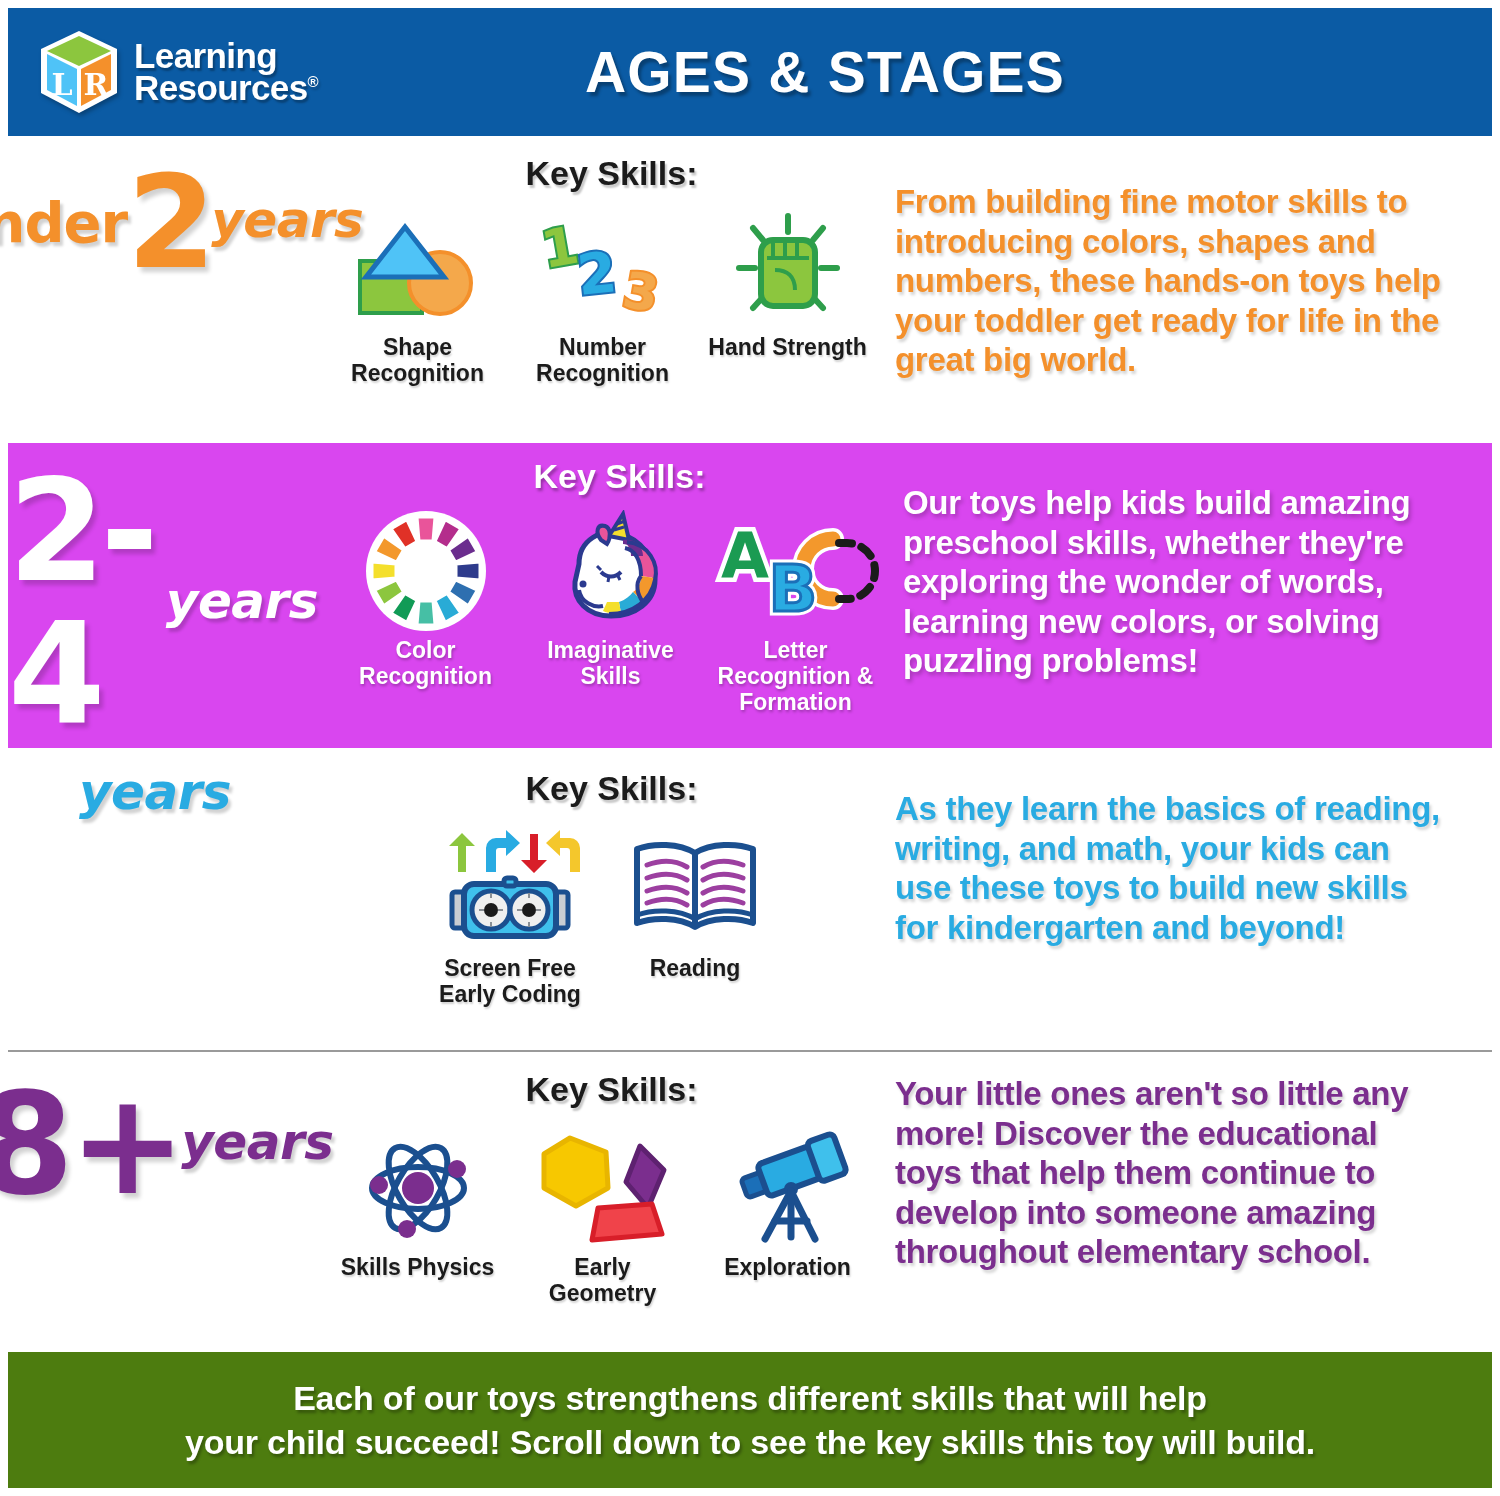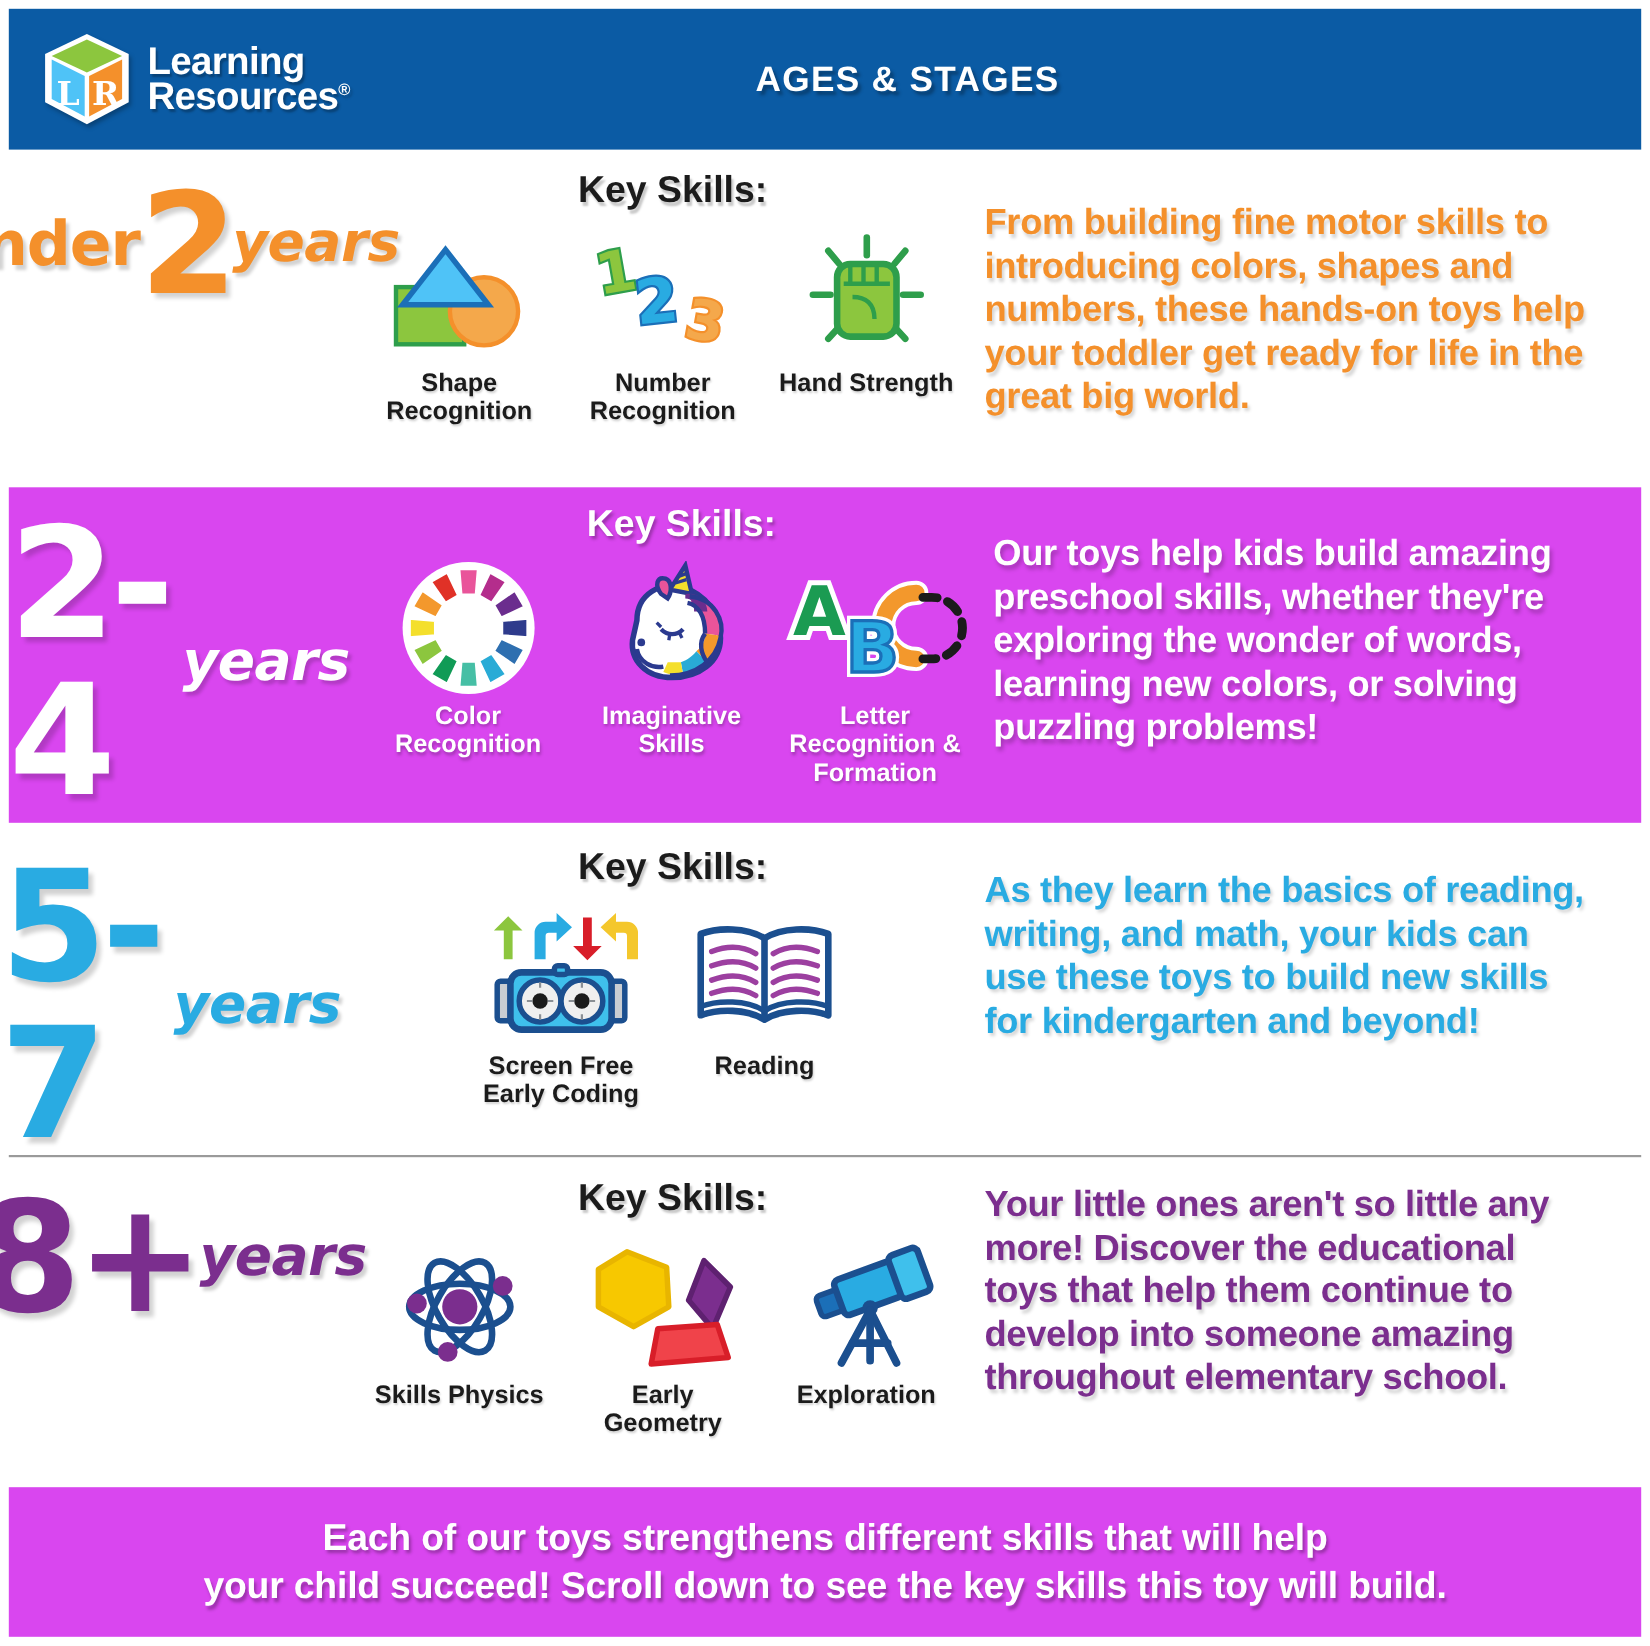--- a/index.html
+++ b/index.html
@@ -21,21 +21,21 @@
   .cube { position: relative; width: 82px; height: 86px; filter: drop-shadow(2px 3px 2px rgba(0,0,0,.28)); }
   .logo-text {
     margin-left: 14px; color:#fff; font-weight: bold;
     font-size: 35px; line-height: 0.92; letter-spacing: -0.6px;
     text-shadow: 2px 3px 2px rgba(0,0,0,.28);
   }
   .logo-text .reg { font-size: 15px; vertical-align: super; }
   .header-title {
     position:absolute; left: 0; right: 0; top: 50%; transform: translateY(-50%);
     text-align: center; color: #ffffff; font-weight: bold;
-    font-size: 32px; letter-spacing: 1.2px;
+    font-size: 57px; letter-spacing: 1.2px;
     text-shadow: 3px 4px 3px rgba(0,0,0,.30);
     padding-left: 150px;
   }
 
   
   .row {
     position: absolute; left: 0; width: 1500px;
     display: flex; align-items: flex-start;
   }
   .row.green { background: #d946ef; }
@@ -104,21 +104,21 @@
     text-shadow: 2px 3px 3px rgba(0,0,0,.17);
   }
   .desc.on-green { color:#ffffff; text-shadow: 2px 3px 4px rgba(0,0,0,.25); }
   .row-r2 .desc-col { padding-top: 40px; }
   .row-r3 .desc-col { padding-top: 34px; }
   .row-r4 .desc-col { padding-top: 18px; }
 
   
   .footer {
     position:absolute; left: 8px; top: 1352px; width: 1484px; height: 136px;
-    background:#d946ef; display:flex; align-items:center; justify-content:center;
+    background:#4d7c0f; display:flex; align-items:center; justify-content:center;
   }
   .footer-text {
     color:#fff; text-align:center; font-weight: bold;
     font-size: 34px; line-height: 1.30; letter-spacing: -0.2px;
     text-shadow: 2px 3px 3px rgba(0,0,0,.30);
   }
 </style>
 </head>
 <body>
 
@@ -310,21 +310,20 @@
       </div>
     </div>
 
     <div class="desc-col">
       <div class="desc on-green">Our toys help kids build amazing preschool skills, whether they're exploring the wonder of words, learning new colors, or solving puzzling problems!</div>
     </div>
   </div>
 
   <div class="row row-r3">
     <div class="age-col">
-      <div class="age-main" style="color:#29ABE2;font-size:140px">5-7</div>
       <div class="age-years" style="color:#29ABE2">years</div>
     </div>
 
     <div class="skills-col">
       <div class="key-skills">Key Skills:</div>
       <div class="skill-items" style="margin-top:20px">
 
 
         <div class="skill">
           <div class="skill-icon">

